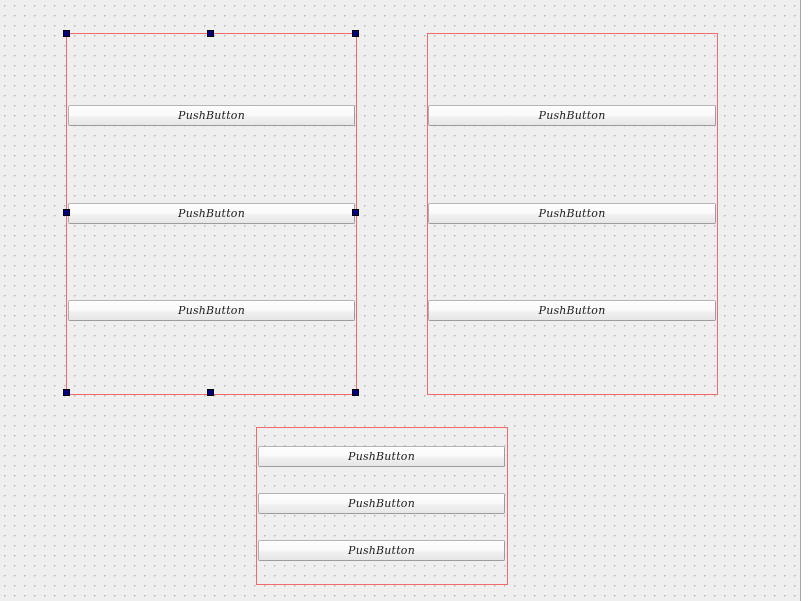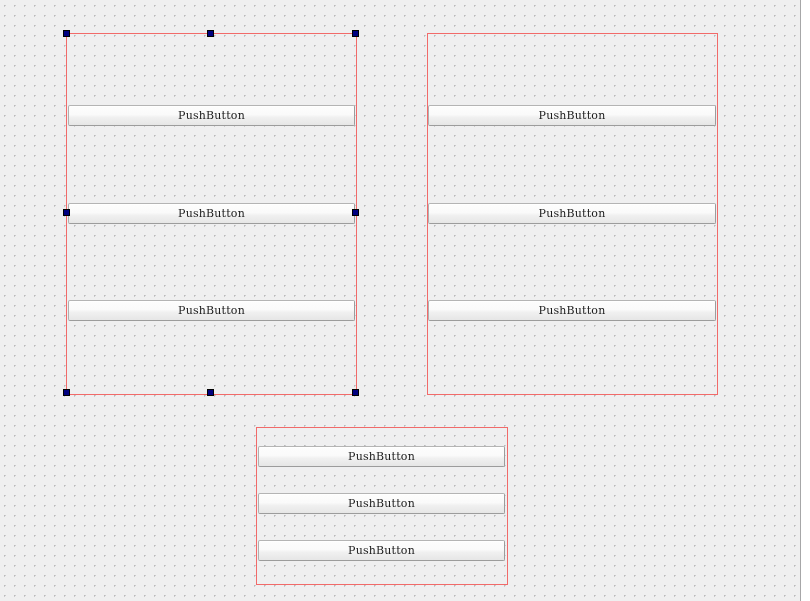--- a/index.html
+++ b/index.html
@@ -18,20 +18,21 @@
     width: 810px;
     height: 601px;
     background-color: #efeff0;
     
     background-image:
       radial-gradient(circle at 0.5px 0.5px, #b9b9bb 0.9px, rgba(0,0,0,0) 1.2px);
     background-size: 10px 10px;
     background-position: 4px 5px;
     overflow: hidden;
     box-sizing: border-box;
+    font-style: italic;
   }
 
   
   .canvas-right-edge {
     position: absolute;
     top: 0;
     left: 800px;
     width: 1px;
     height: 601px;
     background: #a7a7a8;

